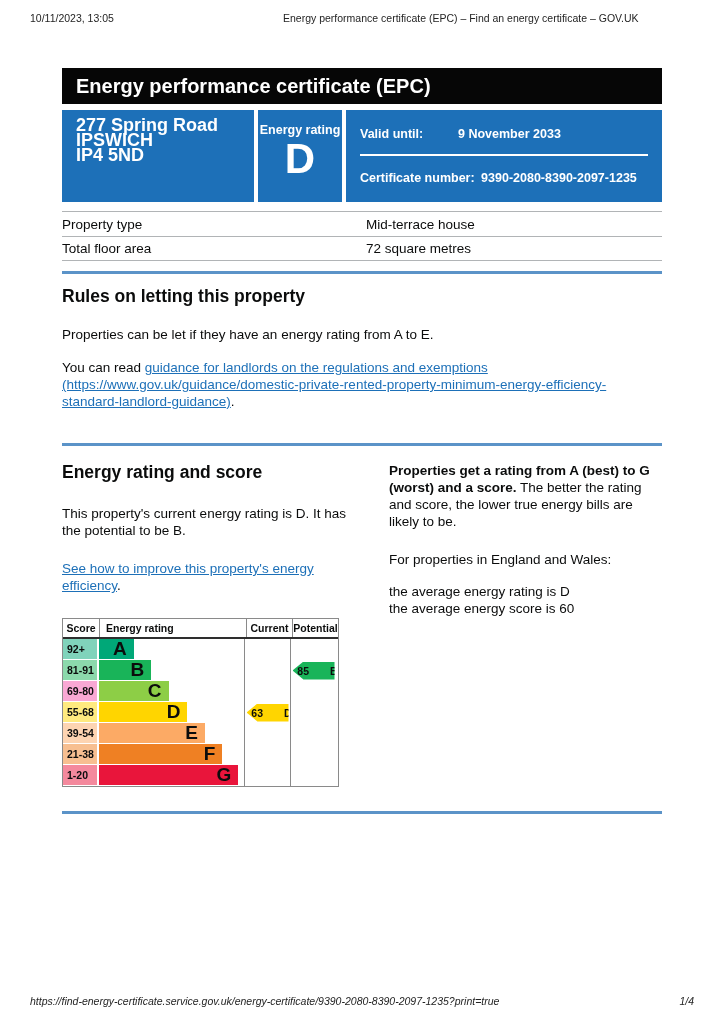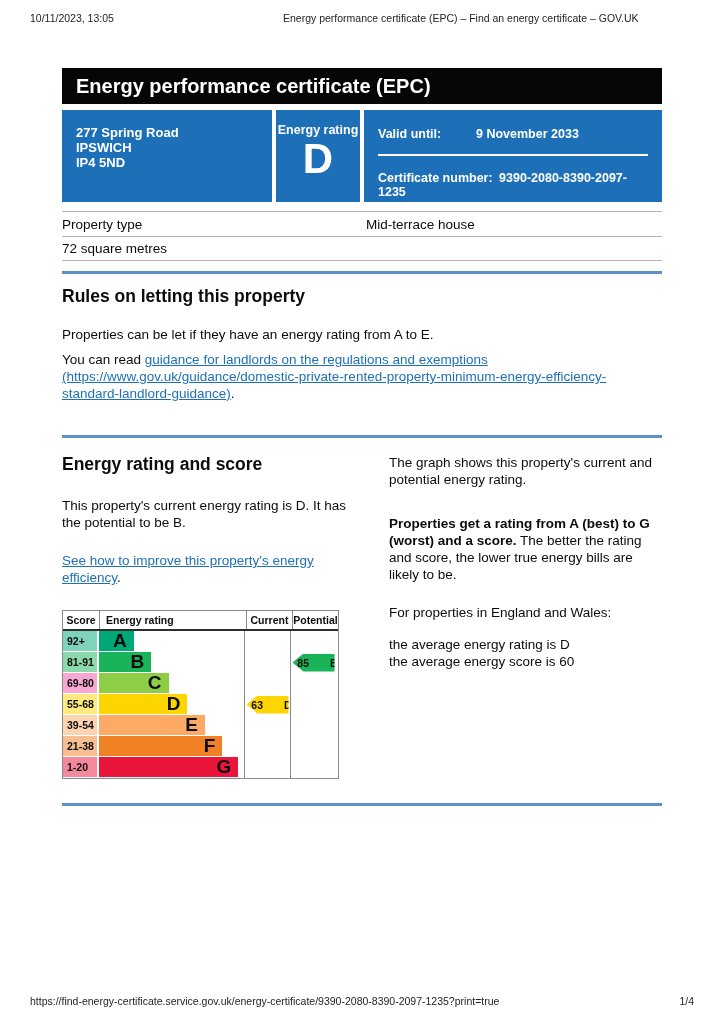--- a/index.html
+++ b/index.html
@@ -4,28 +4,28 @@
 <style>
   * { box-sizing: border-box; margin: 0; padding: 0; }
   html, body { background: #ffffff; }
   .page {
     position: relative; width: 724px; height: 1024px; background: #fff;
     font-family: "Liberation Sans", "DejaVu Sans", sans-serif; color: #0b0c0c; overflow: hidden;
   }
   
   .print-header { position: absolute; top: 12px; left: 30px; right: 43px; height: 14px; font-size: 10.5px; color: #242424; }
   .print-header .ph-title { position: absolute; left: 253px; top: 0; white-space: nowrap; }
-  .print-footer { position: absolute; left: 30px; right: 30px; bottom: 17px; display: flex; justify-content: space-between; font-size: 10.5px; color: #242424; }
+  .print-footer { position: absolute; left: 30px; right: 30px; bottom: 17px; display: flex; justify-content: space-between; font-size: 10.5px; color: #242424; font-style: italic; }
   
   .content { position: absolute; top: 68px; left: 62px; width: 600px; }
   .banner { height: 36px; background: #060606; color: #fff; display: flex; align-items: center; padding: 0 14px; font-size: 20px; font-weight: bold; margin-bottom: 6px; }
   
   .epc-box { display: flex; gap: 4px; height: 92px; color: #fff; }
   .epc-panel { background: #1d70b8; }
-  .epc-address { width: 210px; padding: 15px 14px; font-size: 13px; font-weight: bold; line-height: 15px; }
+  .epc-address { width: 192px; padding: 8px 14px; font-size: 18px; font-weight: bold; line-height: 15px; }
   .epc-rating { width: 84px; text-align: center; padding-top: 13px; }
   .epc-rating .label { font-size: 12.5px; font-weight: bold; }
   .epc-rating .big { font-size: 42px; line-height: 42px; font-weight: bold; margin-top: 1px; }
   .epc-validity { flex: 1; padding: 17px 14px 0; font-size: 12.5px; font-weight: bold; }
   .vrow { display: flex; }
   .vlabel { width: 98px; }
   .vline { border-top: 2px solid #fff; margin: 13px 0 15px; }
   .crow span + span { margin-left: 3px; }
   
   .summary { margin-top: 9px; }
@@ -35,21 +35,21 @@
   .tvalue { flex: 1; }
   
   .divider { border-top: 3px solid #5b93c8; }
   .d1 { margin-top: 10px; }
   .d3 { margin-top: 24px; }
   
   h2 { font-size: 17.5px; font-weight: bold; margin: 0 0 19px; }
   p { font-size: 13.5px; line-height: 17px; }
   a.link { color: #1d70b8; text-decoration: underline; overflow-wrap: break-word; cursor: pointer; }
   .section-rules { padding: 12px 0 33px; }
-  .section-rules .p1 { margin-bottom: 8px; }
+  .section-rules .p1 { margin-bottom: 16px; }
   
   .two-col { display: flex; padding-top: 16px; }
   .col-left { width: 290px; margin-right: 37px; }
   .col-left h2 { margin-bottom: 22px; }
   .col-left .p1 { margin-bottom: 21px; }
   .col-left .plink { margin-bottom: 24px; }
   .col-right { flex: 1; }
   .col-right .rp1 { margin-bottom: 27px; }
   .col-right .rp2 { margin-bottom: 21px; }
   .col-right .rp3 { margin-bottom: 15px; }
@@ -106,20 +106,21 @@
         </div>
       </div>
     </div>
 
     <div class="summary">
       <div class="trow">
         <span class="tlabel">Property type</span>
         <span class="tvalue">Mid-terrace house</span>
       </div>
       <div class="trow">
+        <span class="tlabel">Total floor area</span>
         <span class="tvalue">72 square metres</span>
       </div>
     </div>
 
     <div class="divider d1"></div>
 
     <div class="section-rules">
       <h2>Rules on letting this property</h2>
       <p class="p1">Properties can be let if they have an energy rating from A to E.</p>
       <p class="p2"><span>You can read </span><a class="link">guidance for landlords on the regulations and exemptions (https://www.gov.uk/guidance/domestic-private-rented-property-minimum-energy-efficiency-standard-landlord-guidance)</a><span>.</span></p>
@@ -210,21 +211,20 @@
             <span class="rating-cell">
                 <span class="band-bar" style="width: 96%; background-color: rgb(233, 21, 59);">G</span>
               </span>
             <span class="cur-cell"></span>
             <span class="pot-cell"></span>
           </div>
         </div>
       </div>
 
       <div class="col-right">
-        <p class="rp1">The graph shows this property's current and potential energy rating.</p>
         <p class="rp2"><span class="bold">Properties get a rating from A (best) to G (worst) and a score.</span><span> The better the rating and score, the lower true energy bills are likely to be.</span></p>
         <p class="rp3">For properties in England and Wales:</p>
         <p>the average energy rating is D</p>
         <p>the average energy score is 60</p>
       </div>
     </div>
 
     <div class="divider d3"></div>
 
   </div>

